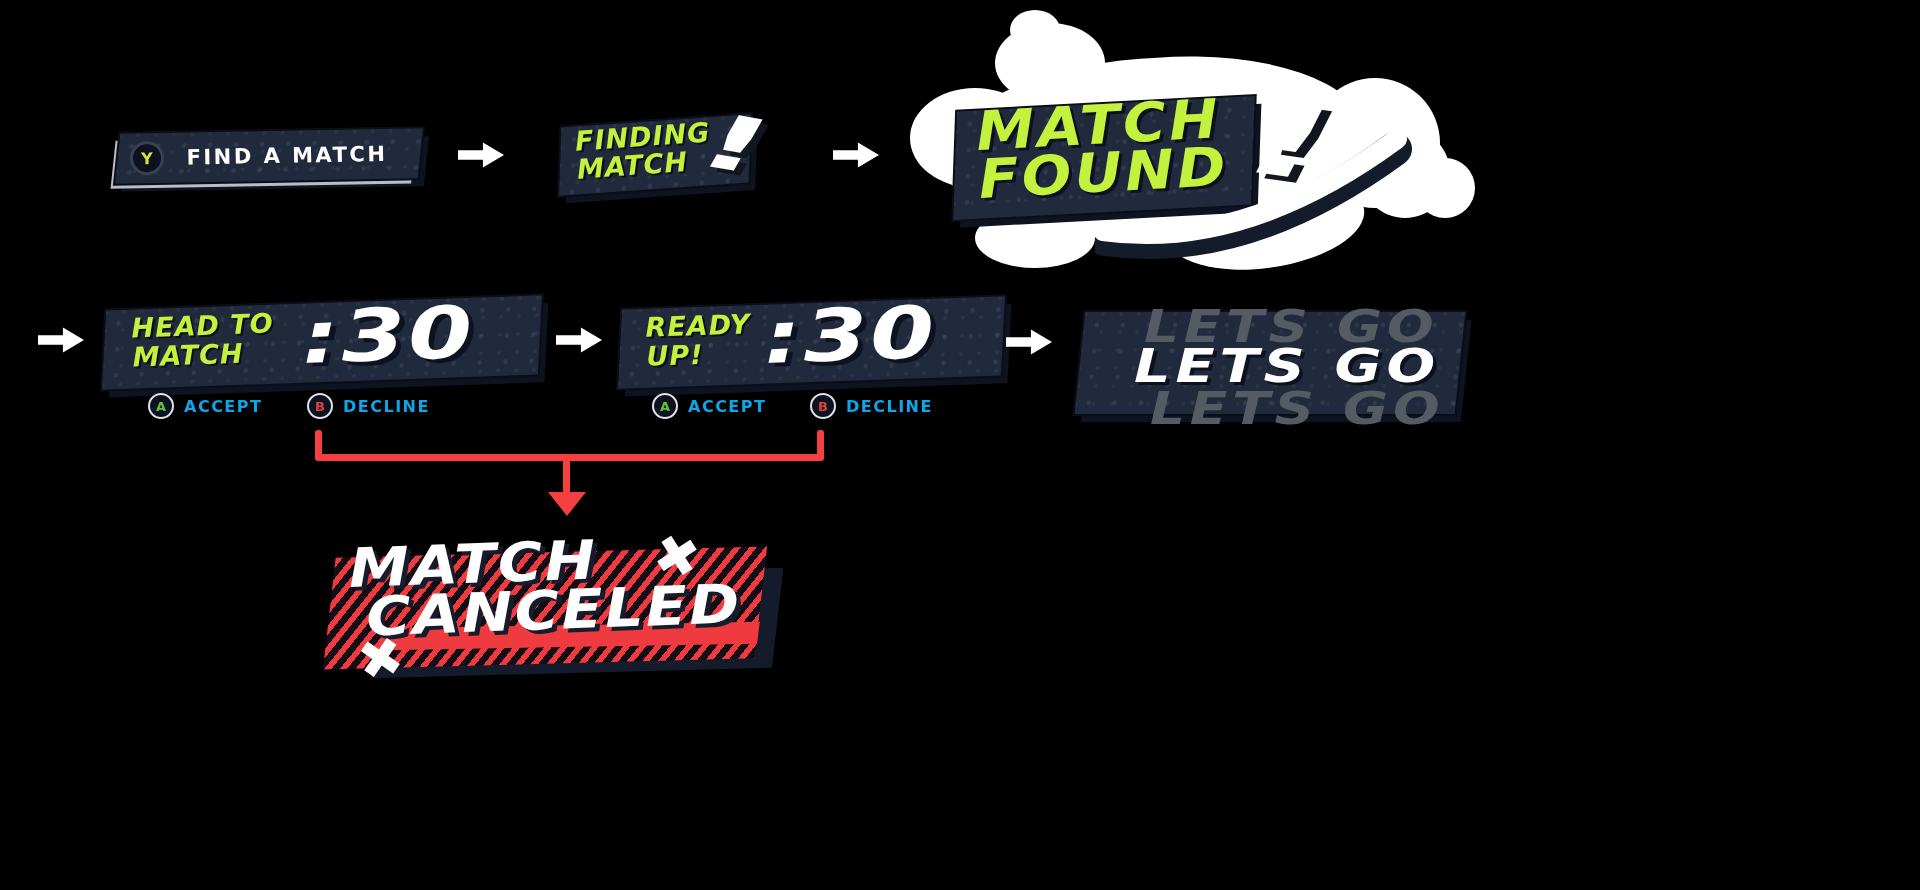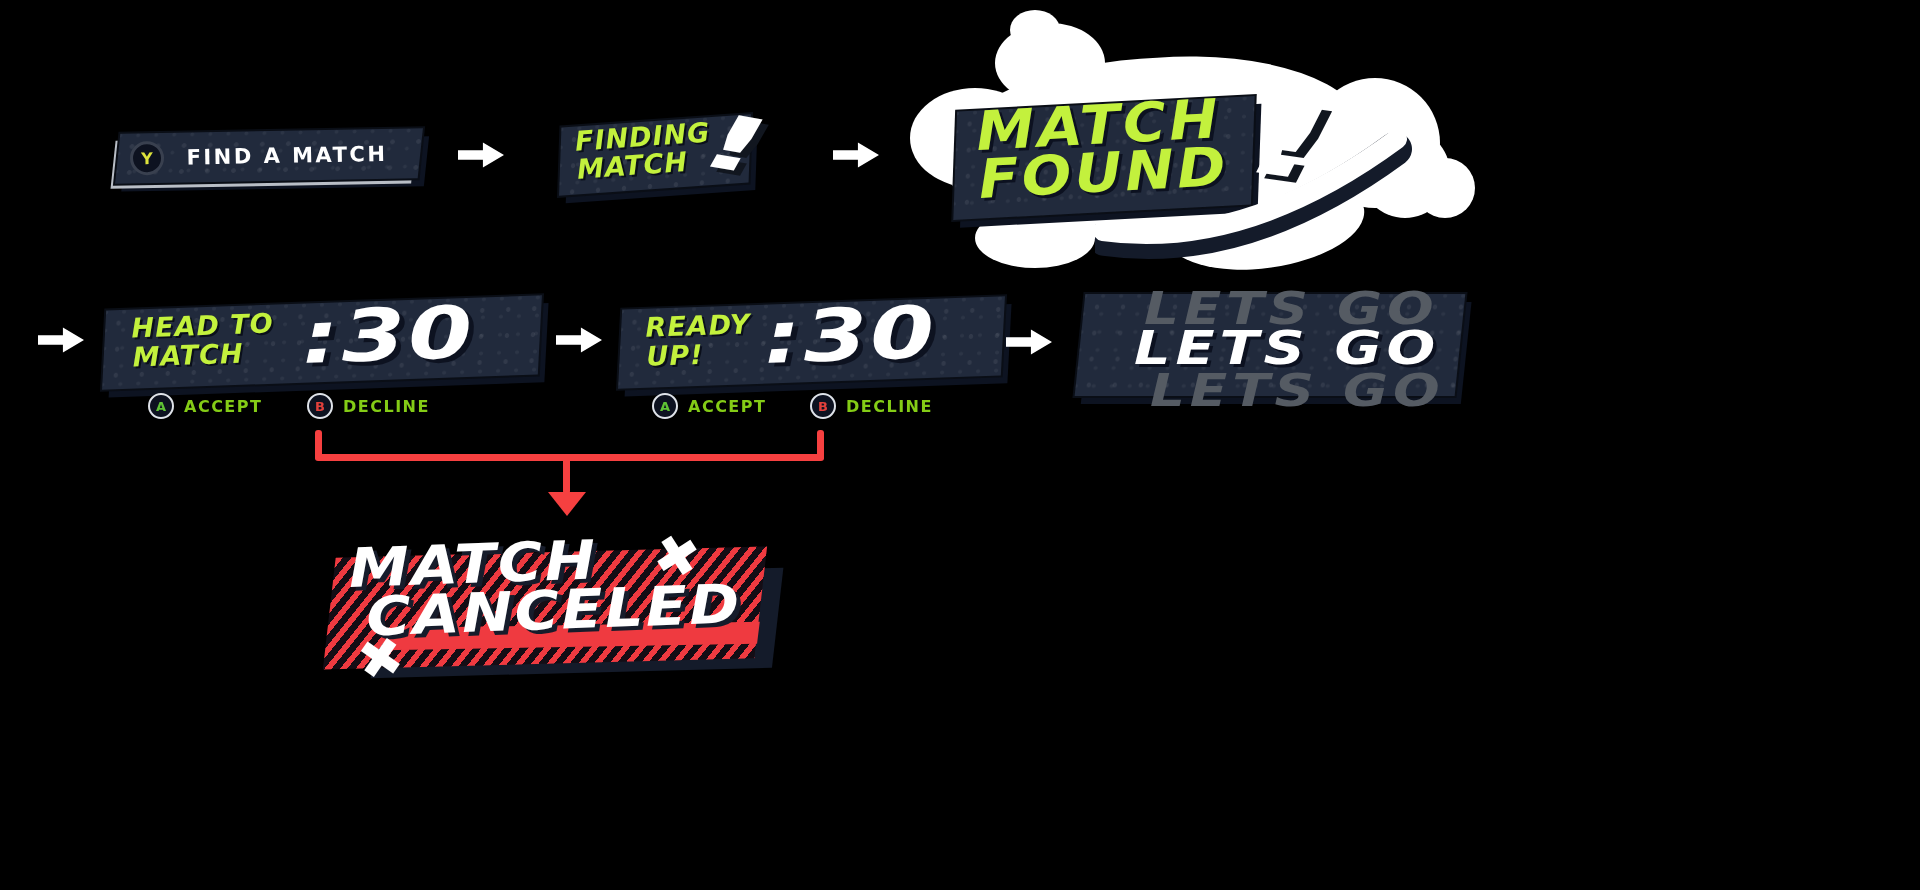--- a/index.html
+++ b/index.html
@@ -59,26 +59,26 @@
   .htm-label{left:132px;top:311px;font-size:27px;line-height:29px;transform:rotate(-2deg);}
   .timer{position:absolute;color:#fff;font-style:italic;font-weight:bold;font-size:72px;
          line-height:1;letter-spacing:2px;text-shadow:4px 4px 0 #0d1220;
          transform:rotate(-2deg) scaleX(1.28);transform-origin:left center;}
   .htm-timer{left:302px;top:302px;}
   .ready-bg{left:620px;top:303px;width:383px;height:79px;transform:rotate(-2deg) skewX(-5deg);}
   .ready-label{left:646px;top:311px;font-size:27px;line-height:29px;transform:rotate(-2deg);}
   .ready-timer{left:764px;top:302px;}
 
   .prompt{position:absolute;display:flex;align-items:center;gap:10px;}
-  .prompt-label{color:#84cc16;font-weight:bold;font-size:16px;letter-spacing:1.5px;}
+  .prompt-label{color:#0ea5e9;font-weight:bold;font-size:16px;letter-spacing:1.5px;}
   .p1a{left:148px;top:393px;} .p1b{left:307px;top:393px;}
   .p2a{left:652px;top:393px;} .p2b{left:810px;top:393px;}
 
   
-  .letsgo-group{position:absolute;left:1072px;top:280px;width:400px;height:130px;}
+  .letsgo-group{position:absolute;left:1072px;top:298px;width:400px;height:130px;}
   .lg-back{left:8px;top:14px;width:380px;height:102px;transform:skewX(-6deg);}
   .lg-line{position:absolute;font-style:italic;font-weight:bold;white-space:nowrap;
            letter-spacing:4px;transform:scaleX(1.22);transform-origin:left center;}
   .lg0{left:72px;top:2px;font-size:45px;color:#555b63;}
   .lg1{left:62px;top:40px;font-size:47px;color:#fff;text-shadow:3px 3px 0 #0c1120;}
   .lg2{left:78px;top:84px;font-size:45px;color:#555b63;}
 
   
   .rl{position:absolute;background:#f64040;border-radius:3px;}
   .rl-left{left:315px;top:430px;width:7px;height:30px;}

